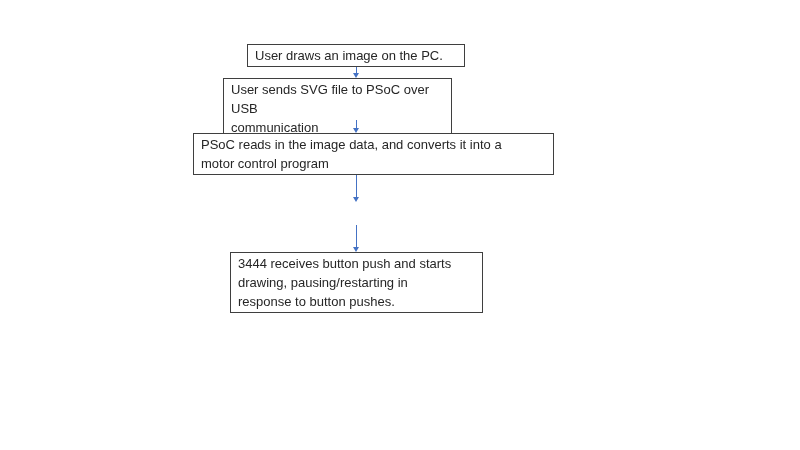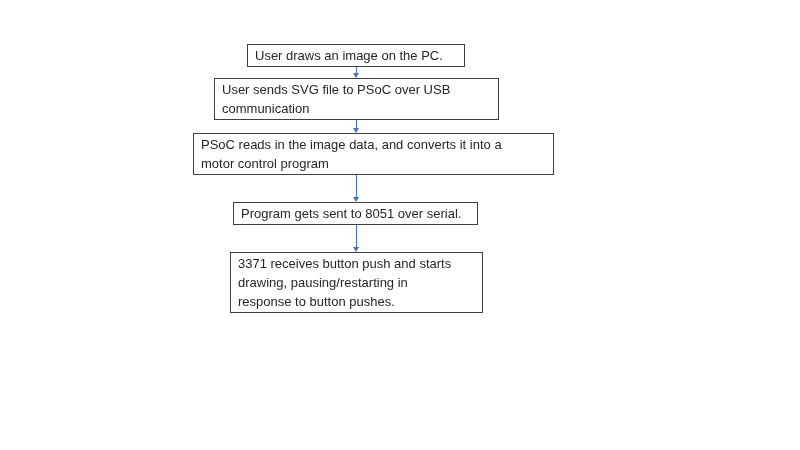--- a/index.html
+++ b/index.html
@@ -25,21 +25,21 @@
     border: 1px solid var(--box-border);
     background: #ffffff;
     color: var(--text);
     font-size: 13px;
     line-height: 19px;
     padding: 1px 7px;
     white-space: pre-line;
     text-align: left;
   }
   .box-1 { left: 247px; top: 44px;  width: 218px; }
-  .box-2 { left: 214px; top: 78px;  width: 285px; }
+  .box-2 { left: 223px; top: 78px;  width: 229px; }
   .box-3 { left: 193px; top: 133px; width: 361px; }
   .box-4 { left: 233px; top: 202px; width: 245px; }
   .box-5 { left: 230px; top: 252px; width: 253px; }
   .arrow {
     position: absolute;
     left: 353px;
     width: 7px;
   }
   .arrow-1 { top: 67px;  height: 11px; }
   .arrow-2 { top: 120px; height: 13px; }
@@ -85,24 +85,23 @@
   </div>
 
   <div class="flow-box box-3">PSoC reads in the image data, and converts it into a
 motor control program</div>
 
   <div class="arrow arrow-3">
     <div class="arrow-line"></div>
     <div class="arrow-head"></div>
   </div>
 
-  <div class="flow-box box-4">Program gets sent to 8051 over serial.</div>
 
   <div class="arrow arrow-4">
     <div class="arrow-line"></div>
     <div class="arrow-head"></div>
   </div>
 
-  <div class="flow-box box-5">3371 receives button push and starts
+  <div class="flow-box box-5">3444 receives button push and starts
 drawing, pausing/restarting in
 response to button pushes.</div>
 
 </div>
 
 </body></html>

